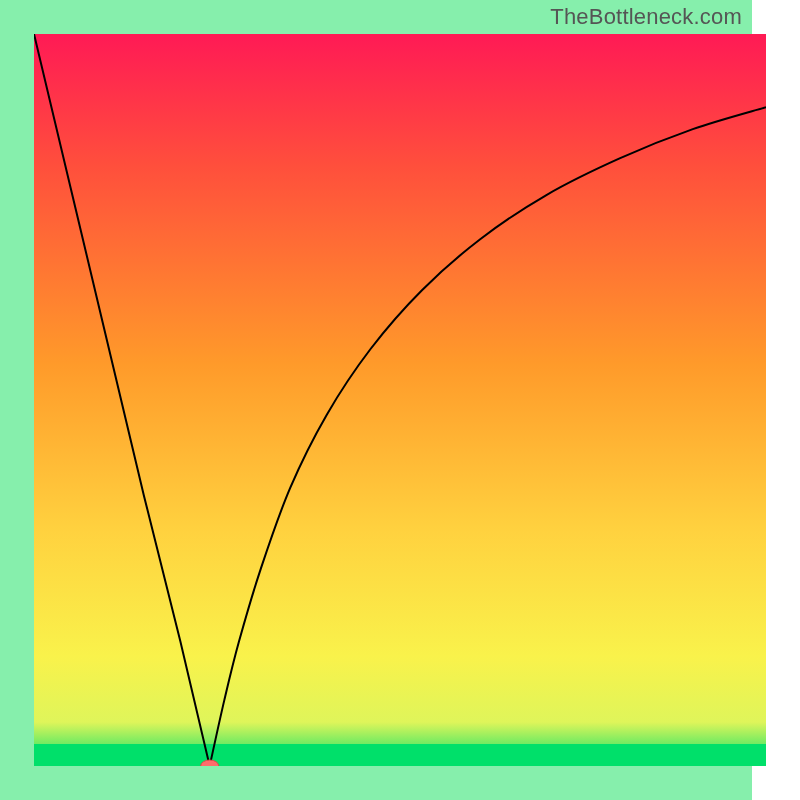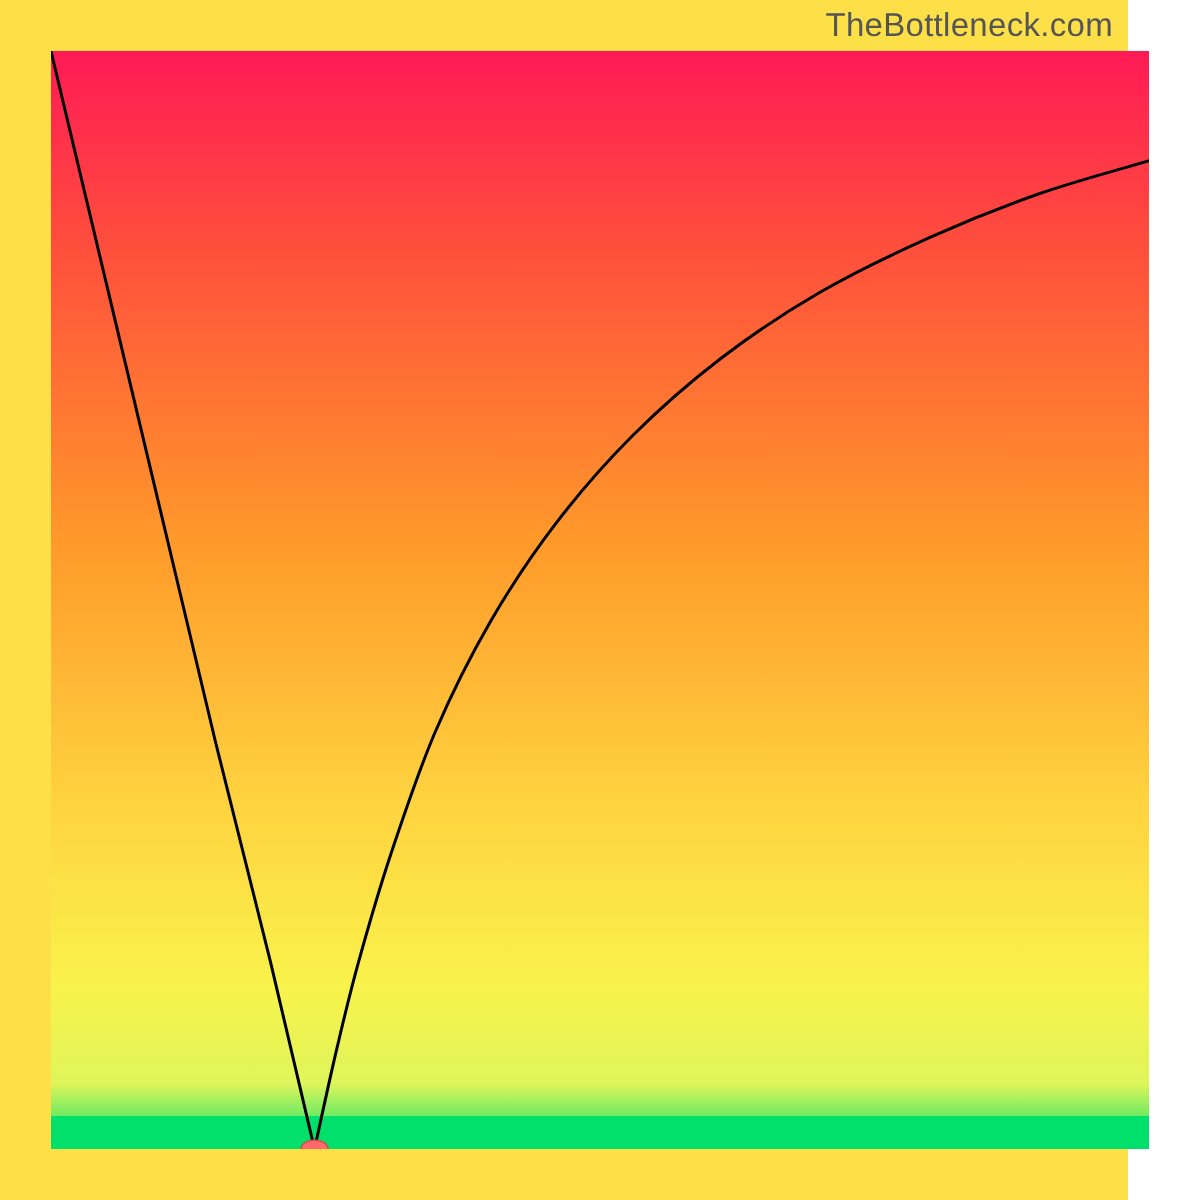--- a/index.html
+++ b/index.html
@@ -6,21 +6,21 @@
     margin: 0;
     padding: 0;
     width: 800px;
     height: 800px;
     overflow: hidden;
     font-family: Arial, Helvetica, sans-serif;
   }
   .outer {
     width: 752px;
     height: 800px;
-    background: #fde047;
+    background: #86efac;
     position: relative;
   }
   .watermark {
     position: absolute;
     top: 4px;
     right: 10px;
     color: #555;
     font-size: 22px;
     font-weight: 500;
     letter-spacing: 0.2px;

